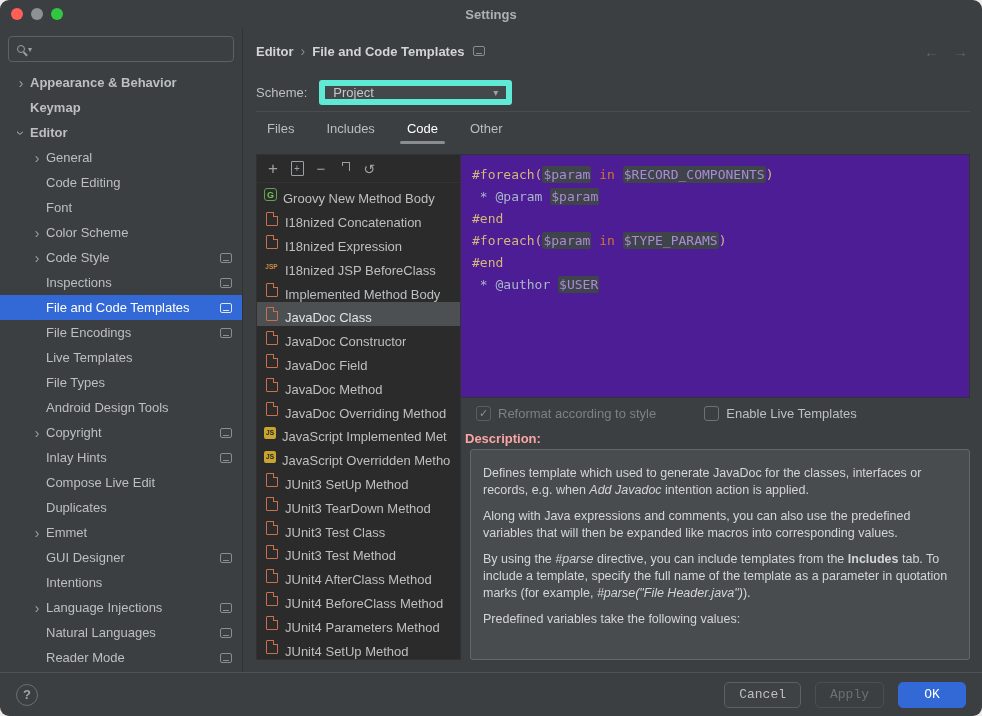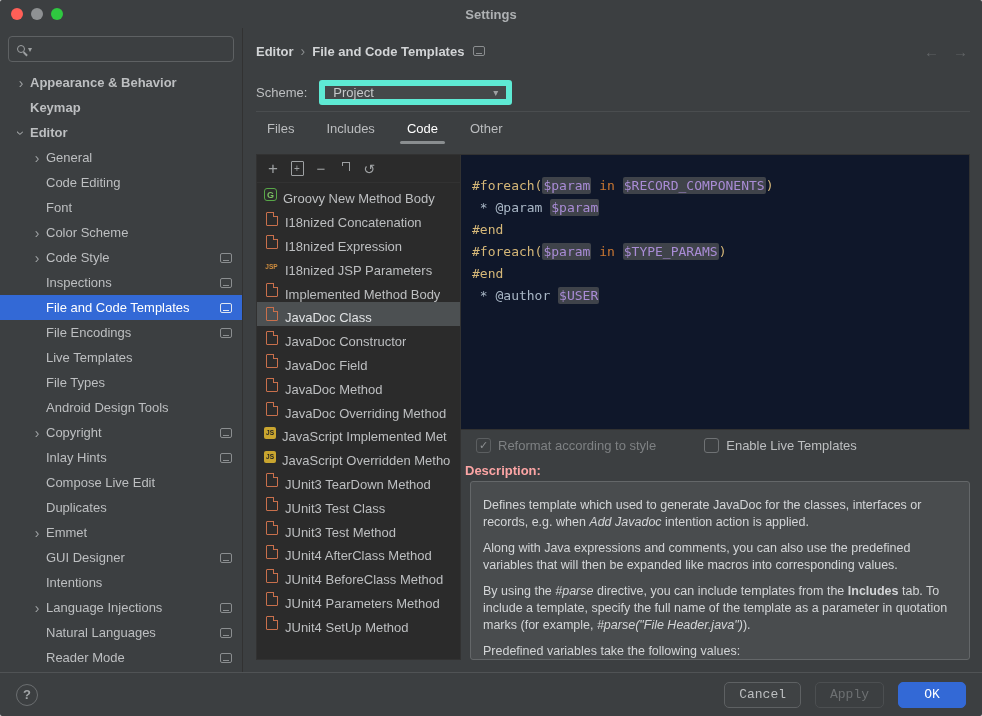--- a/index.html
+++ b/index.html
@@ -5,21 +5,21 @@
   * { box-sizing: border-box; margin: 0; padding: 0; }
   html,body { width: 982px; height: 716px; }
   body {
     font-family: "Liberation Sans", "DejaVu Sans", sans-serif;
     background: #ececec;
     -webkit-font-smoothing: antialiased;
   }
   .window {
     width: 982px; height: 716px;
     background: #3c3f41;
-    border-radius: 2px;
+    border-radius: 9px;
     overflow: hidden;
     display: flex; flex-direction: column;
     position: relative;
     color: #bdbfc1;
     font-size: 13px;
   }
   
   .titlebar { height: 28px; position: relative; flex: none; display: flex; align-items: center; justify-content: center; }
   .traffic-lights { position: absolute; left: 11px; top: 8px; display: flex; gap: 8px; }
   .tl { width: 12px; height: 12px; border-radius: 50%; display: inline-block; }
@@ -93,22 +93,22 @@
   .tpl-icon { width: 15px; height: 14px; flex: none; display: inline-flex; align-items: center; justify-content: center; font-weight: bold; }
   .tpl-template { position: relative; }
   .tpl-template::before { content: ''; width: 10px; height: 12px; border: 1px solid #c9704c; border-radius: 1px; display: block; }
   .tpl-template::after { content: ''; position: absolute; right: 1px; top: 0px; width: 4px; height: 4px; background: var(--row-bg); border-left: 1px solid #c9704c; border-bottom: 1px solid #c9704c; }
   .tpl-groovy { border: 1px solid #58a748; border-radius: 3px; width: 13px; height: 13px; color: #7bbf63; font-size: 9px; }
   .tpl-jsp { color: #cf8e3f; font-size: 6.5px; letter-spacing: 0; }
   .tpl-js { background: #c9a52f; border-radius: 2px; width: 12px; height: 12px; color: #1f2123; font-size: 6.5px; }
   
   .editor-col { flex: 1; display: flex; flex-direction: column; min-width: 0; min-height: 0; }
   .code-area {
-    height: 276px; flex: none; background: #0f172a; border: 1px solid #323232; border-left: none;
-    padding: 20px 0 0 11px; font-family: "DejaVu Sans Mono", monospace; font-size: 13px;
+    height: 244px; flex: none; background: #4c1d95; border: 1px solid #323232; border-left: none;
+    padding: 9px 0 0 11px; font-family: "DejaVu Sans Mono", monospace; font-size: 13px;
     overflow: hidden;
   }
   .code-line { height: 22px; line-height: 22px; white-space: pre; }
   .tk-d { color: #d5b778; }
   .tk-k { color: #cc7832; }
   .tk-p { color: #a9b7c6; }
   .tk-v { color: #a98cd6; background: #3f434a; border-radius: 2px; padding: 1px 1px; }
   .options-row { height: 30px; flex: none; display: flex; align-items: center; padding-left: 15px; }
   .check { display: inline-flex; align-items: center; gap: 7px; color: #bdbfc1; }
   .check .box { width: 15px; height: 15px; border: 1.6px solid #6f7274; border-radius: 3px; display: inline-flex; align-items: center; justify-content: center; font-size: 11px; color: transparent; flex: none; }
@@ -310,21 +310,21 @@
               <div class="tpl-row">
                 <span class="tpl-icon tpl-template"></span>
                 <span class="tpl-label">I18nized Concatenation</span>
               </div>
               <div class="tpl-row">
                 <span class="tpl-icon tpl-template"></span>
                 <span class="tpl-label">I18nized Expression</span>
               </div>
               <div class="tpl-row">
                 <span class="tpl-icon tpl-jsp">JSP</span>
-                <span class="tpl-label">I18nized JSP Parameters</span>
+                <span class="tpl-label">I18nized JSP BeforeClass</span>
               </div>
               <div class="tpl-row">
                 <span class="tpl-icon tpl-template"></span>
                 <span class="tpl-label">Implemented Method Body</span>
               </div>
               <div class="tpl-row selected">
                 <span class="tpl-icon tpl-template"></span>
                 <span class="tpl-label">JavaDoc Class</span>
               </div>
               <div class="tpl-row">
@@ -343,20 +343,24 @@
                 <span class="tpl-icon tpl-template"></span>
                 <span class="tpl-label">JavaDoc Overriding Method</span>
               </div>
               <div class="tpl-row">
                 <span class="tpl-icon tpl-js">JS</span>
                 <span class="tpl-label">JavaScript Implemented Met</span>
               </div>
               <div class="tpl-row">
                 <span class="tpl-icon tpl-js">JS</span>
                 <span class="tpl-label">JavaScript Overridden Metho</span>
+              </div>
+              <div class="tpl-row">
+                <span class="tpl-icon tpl-template"></span>
+                <span class="tpl-label">JUnit3 SetUp Method</span>
               </div>
               <div class="tpl-row">
                 <span class="tpl-icon tpl-template"></span>
                 <span class="tpl-label">JUnit3 TearDown Method</span>
               </div>
               <div class="tpl-row">
                 <span class="tpl-icon tpl-template"></span>
                 <span class="tpl-label">JUnit3 Test Class</span>
               </div>
               <div class="tpl-row">

